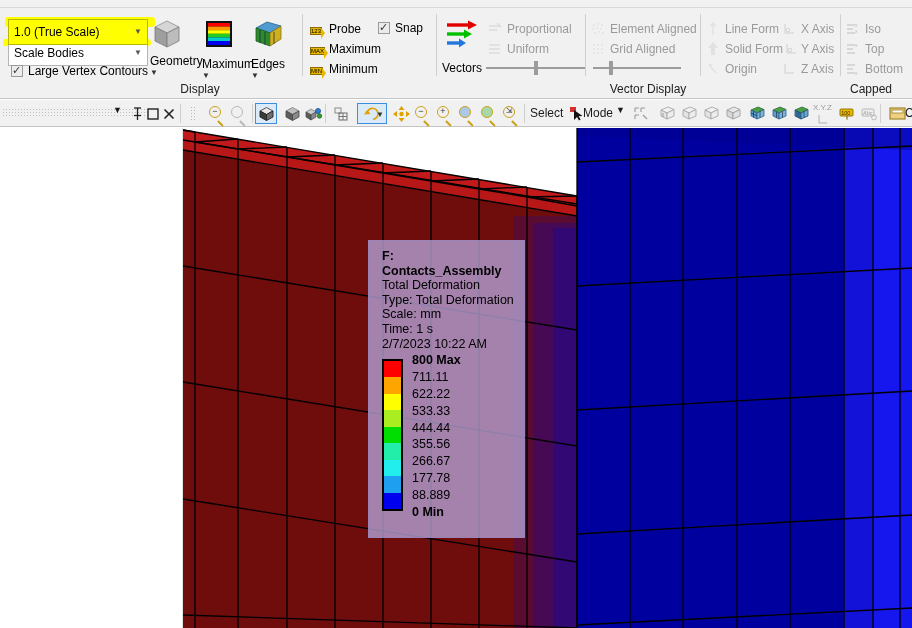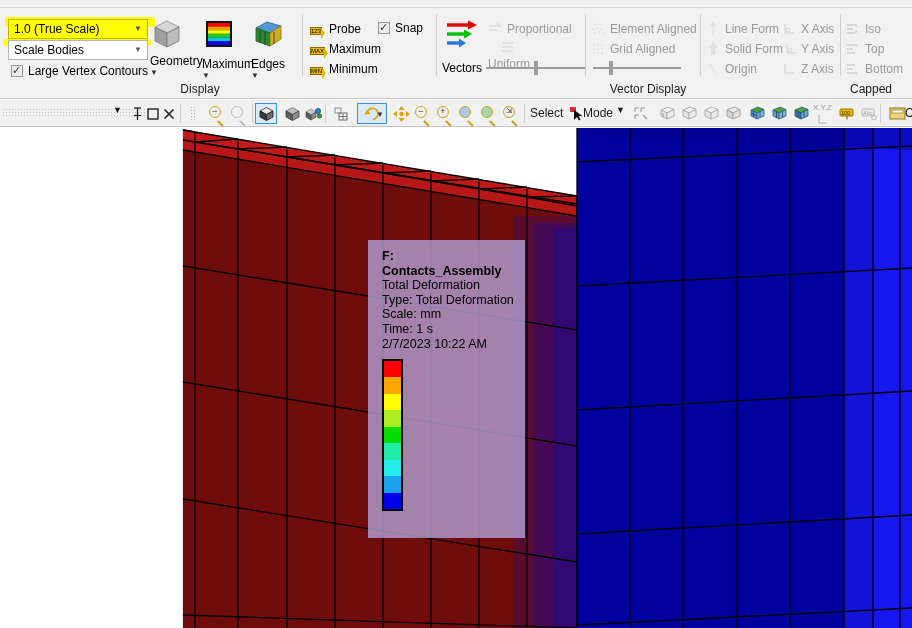--- a/index.html
+++ b/index.html
@@ -28,21 +28,21 @@
     position: absolute; top: 14px; width: 1px; height: 62px; background: #d0d0d0;
   }
   .grp-label {
     position: absolute; bottom: 2px; width: 100%;
     text-align: center; font-size: 12px; color: #222;
   }
 
   
   .combo {
     position: absolute;
-    height: 20px;
+    height: 26px;
     border: 1px solid #b5b5b5;
     background: #ffffff;
     display: flex; align-items: center;
     padding: 0 2px 0 5px;
     font-size: 12px;
   }
   .combo .ctext { flex: 1; white-space: nowrap; overflow: hidden; }
   .combo .carrow {
     width: 14px; text-align: center; color: #555; font-size: 8px; line-height: 1;
   }
@@ -299,20 +299,32 @@
           <div style="background: rgb(255, 0, 0);"></div>
           <div style="background: rgb(255, 165, 0);"></div>
           <div style="background: rgb(255, 255, 0);"></div>
           <div style="background: rgb(170, 238, 34);"></div>
           <div style="background: rgb(0, 221, 0);"></div>
           <div style="background: rgb(34, 238, 170);"></div>
           <div style="background: rgb(34, 238, 238);"></div>
           <div style="background: rgb(31, 159, 240);"></div>
           <div style="background: rgb(0, 0, 238);"></div>
         </div>
+      <div class="scale-labels" id="scalelabels">
+          <span class="bold">800 Max</span>
+          <span>711.11</span>
+          <span>622.22</span>
+          <span>533.33</span>
+          <span>444.44</span>
+          <span>355.56</span>
+          <span>266.67</span>
+          <span>177.78</span>
+          <span>88.889</span>
+          <span class="bold">0 Min</span>
+        </div>
     </div>
   </div>
 
   <div class="ribbon">
     <div class="ribbon-top-line"></div>
 
     <div class="rgroup" style="left:0; width:300px;">
 
       <div class="hl-smear" style="left:5px; top:8px; width:150px; height:10px;"></div>
       <div class="hl-smear" style="left:3px; top:30px; width:148px; height:7px;"></div>
@@ -426,21 +438,21 @@
       <div class="minirow dim" style="left:48px; top:11px;">
         <span class="miico">
           <svg width="15" height="14" viewBox="0 0 15 14">
             <line x1="1" y1="4" x2="12" y2="4" stroke="#bfbfbf" stroke-width="1.4"></line>
             <line x1="1" y1="8" x2="9" y2="8" stroke="#bfbfbf" stroke-width="1.4"></line>
             <line x1="9" y1="1" x2="13" y2="5" stroke="#bfbfbf" stroke-width="1.4"></line>
           </svg>
         </span>
         <span>Proportional</span>
       </div>
-      <div class="minirow dim" style="left:48px; top:31px;flex-direction:column;">
+      <div class="minirow dim" style="left:48px; top:31px;">
         <span class="miico">
           <svg width="15" height="14" viewBox="0 0 15 14">
             <line x1="1" y1="3" x2="12" y2="3" stroke="#bfbfbf" stroke-width="1.4"></line>
             <line x1="1" y1="7" x2="12" y2="7" stroke="#bfbfbf" stroke-width="1.4"></line>
             <line x1="1" y1="11" x2="12" y2="11" stroke="#bfbfbf" stroke-width="1.4"></line>
           </svg>
         </span>
         <span>Uniform</span>
       </div>
 

